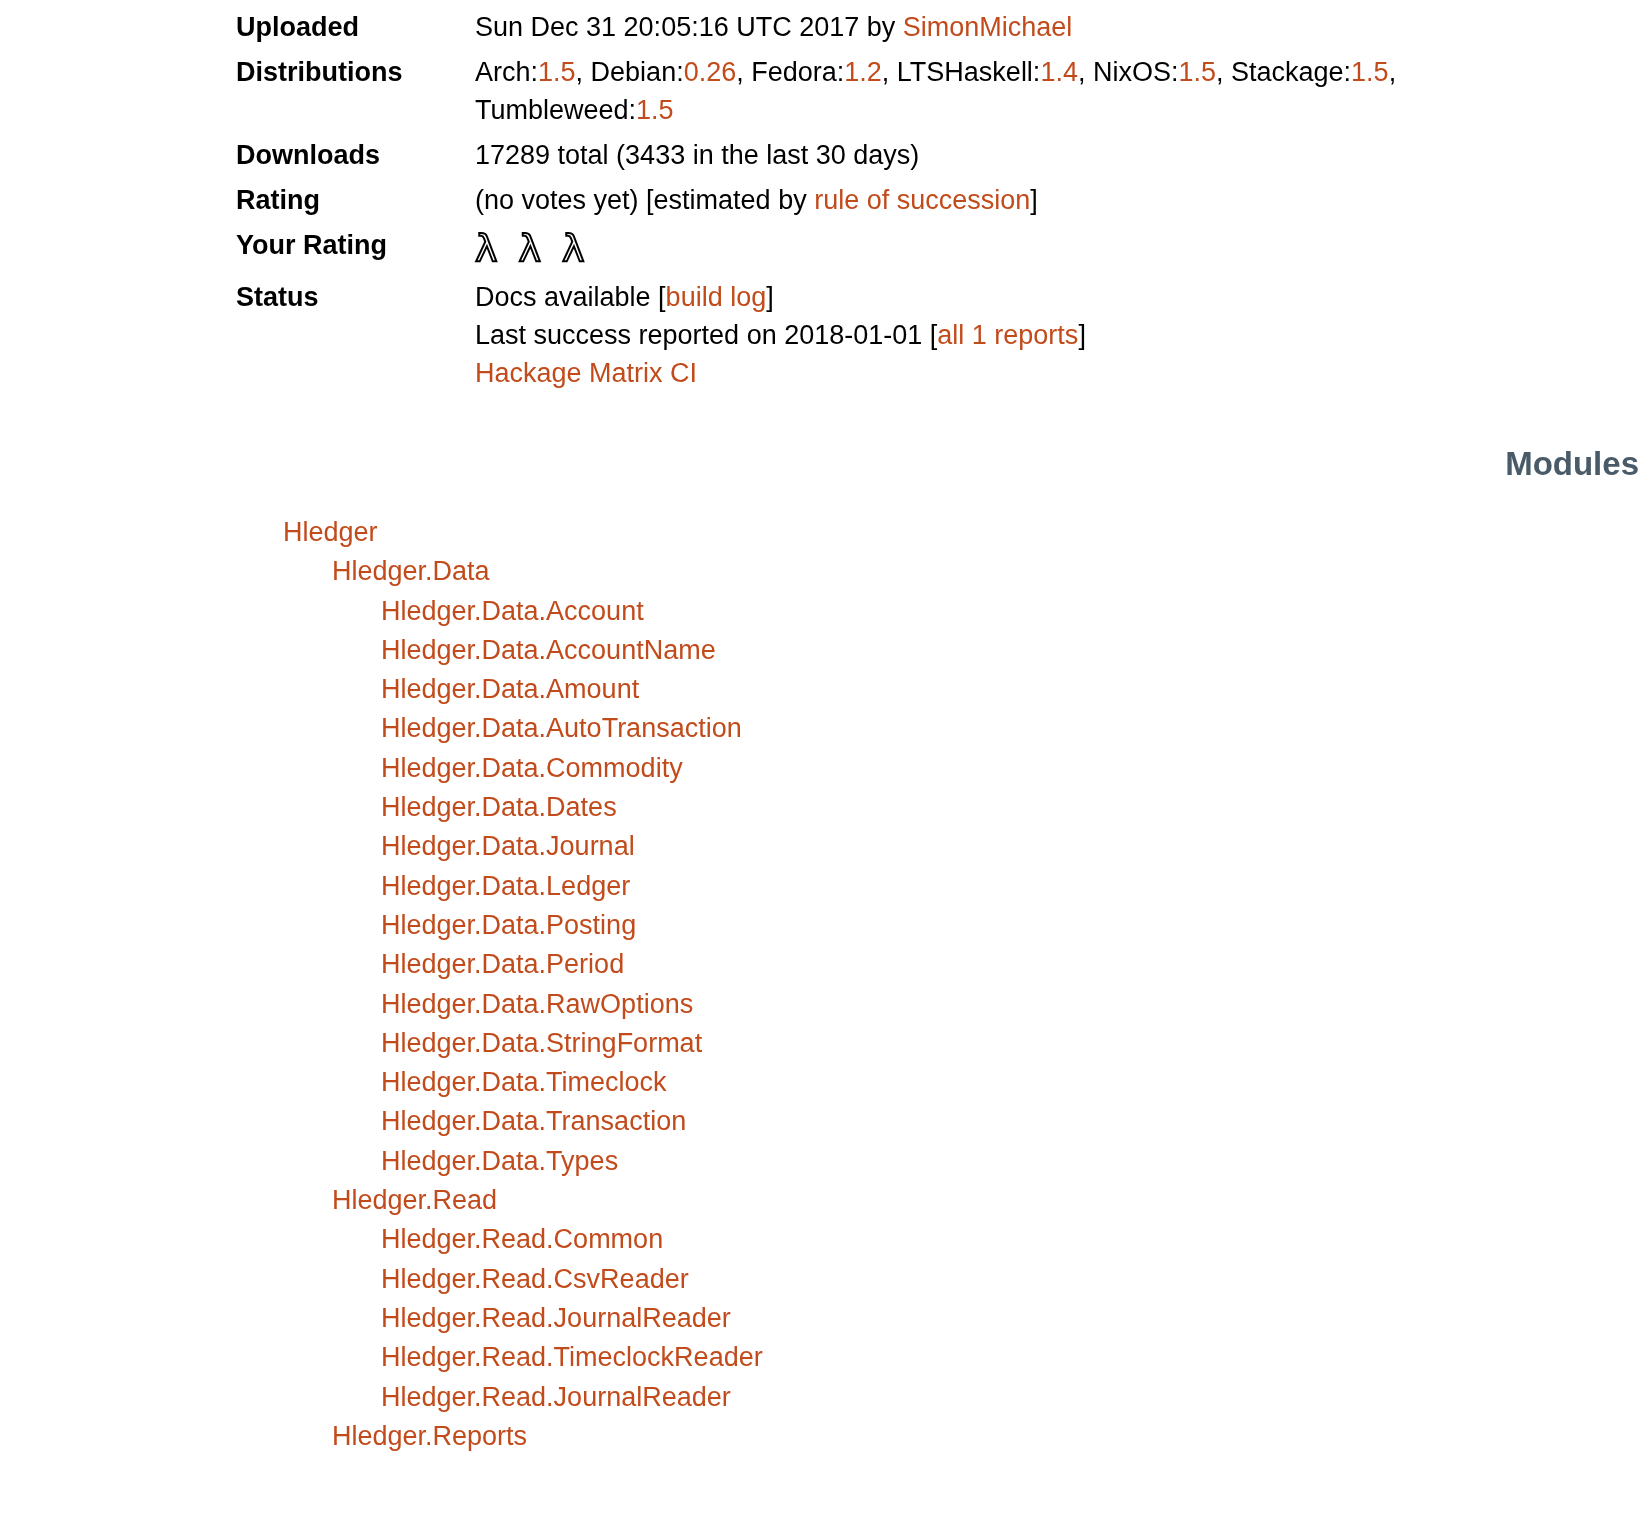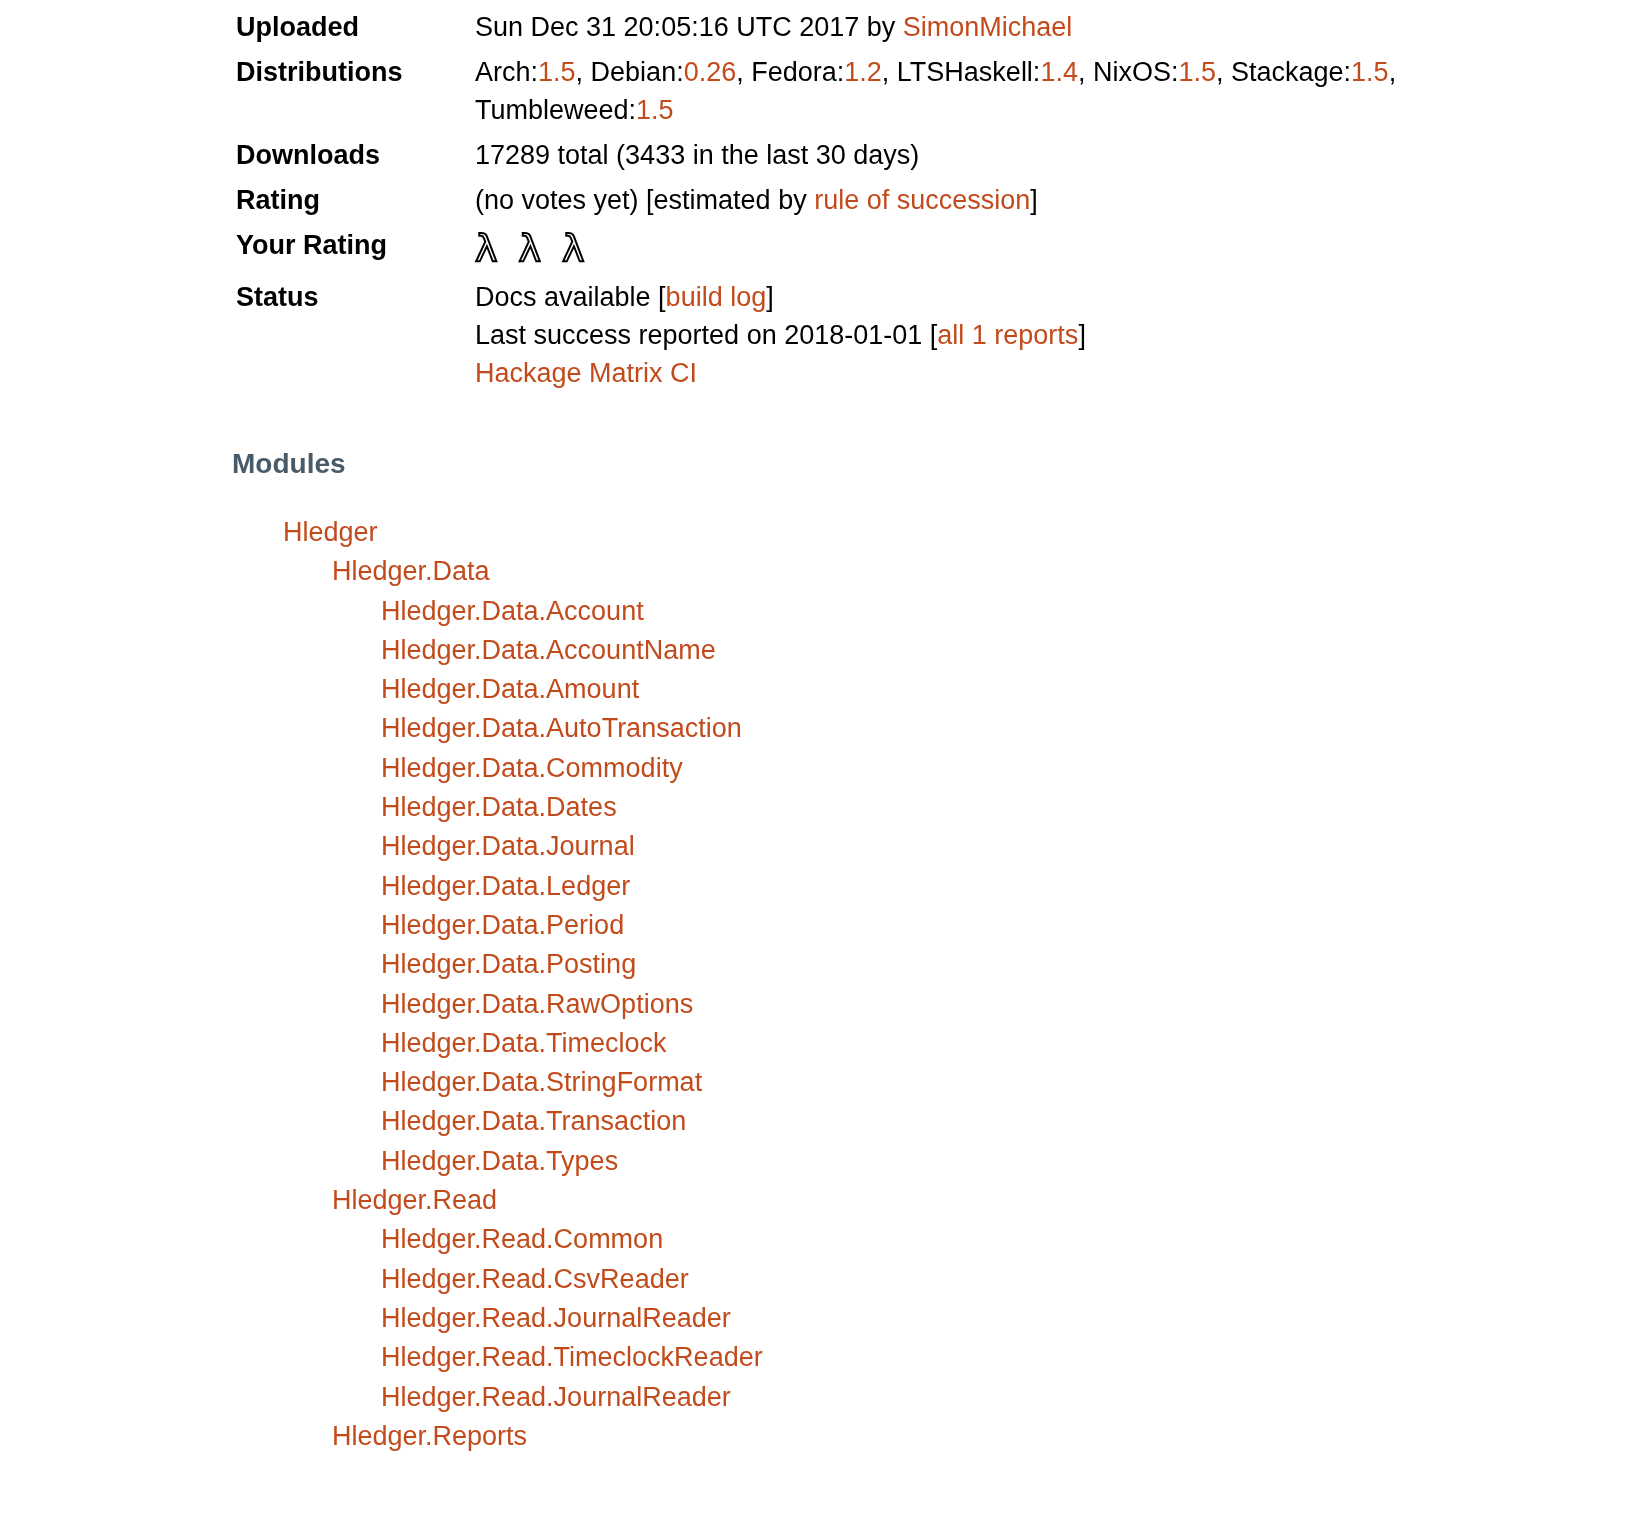--- a/index.html
+++ b/index.html
@@ -49,24 +49,25 @@
     line-height: 44px;
     color: #ffffff;
     -webkit-text-stroke: 2px #000000;
     margin-right: 21px;
     font-family: "DejaVu Sans", "Liberation Sans", sans-serif;
   }
 
   
   h2.modules-heading {
     margin: 46px 0 30px 232px;
-    font-size: 28px;
+    font-size: 33px;
     line-height: 38px;
     font-weight: bold;
     color: #495a68;
+    text-align: right;
   }
   .module-tree { margin-left: 283px; }
   .module-item { line-height: 39.3px; white-space: nowrap; }
   .module-item.lvl2 { padding-left: 49px; }
   .module-item.lvl3 { padding-left: 98px; }
 </style>
 </head>
 <body>
 
 <table class="properties">
@@ -117,25 +118,25 @@
     <div class="module-item lvl1"><a>Hledger</a></div>
     <div class="module-item lvl2"><a>Hledger.Data</a></div>
     <div class="module-item lvl3"><a>Hledger.Data.Account</a></div>
     <div class="module-item lvl3"><a>Hledger.Data.AccountName</a></div>
     <div class="module-item lvl3"><a>Hledger.Data.Amount</a></div>
     <div class="module-item lvl3"><a>Hledger.Data.AutoTransaction</a></div>
     <div class="module-item lvl3"><a>Hledger.Data.Commodity</a></div>
     <div class="module-item lvl3"><a>Hledger.Data.Dates</a></div>
     <div class="module-item lvl3"><a>Hledger.Data.Journal</a></div>
     <div class="module-item lvl3"><a>Hledger.Data.Ledger</a></div>
+    <div class="module-item lvl3"><a>Hledger.Data.Posting</a></div>
     <div class="module-item lvl3"><a>Hledger.Data.Period</a></div>
-    <div class="module-item lvl3"><a>Hledger.Data.Posting</a></div>
     <div class="module-item lvl3"><a>Hledger.Data.RawOptions</a></div>
+    <div class="module-item lvl3"><a>Hledger.Data.StringFormat</a></div>
     <div class="module-item lvl3"><a>Hledger.Data.Timeclock</a></div>
-    <div class="module-item lvl3"><a>Hledger.Data.StringFormat</a></div>
     <div class="module-item lvl3"><a>Hledger.Data.Transaction</a></div>
     <div class="module-item lvl3"><a>Hledger.Data.Types</a></div>
     <div class="module-item lvl2"><a>Hledger.Read</a></div>
     <div class="module-item lvl3"><a>Hledger.Read.Common</a></div>
     <div class="module-item lvl3"><a>Hledger.Read.CsvReader</a></div>
     <div class="module-item lvl3"><a>Hledger.Read.JournalReader</a></div>
     <div class="module-item lvl3"><a>Hledger.Read.TimeclockReader</a></div>
     <div class="module-item lvl3"><a>Hledger.Read.JournalReader</a></div>
     <div class="module-item lvl2"><a>Hledger.Reports</a></div>
   </div>

